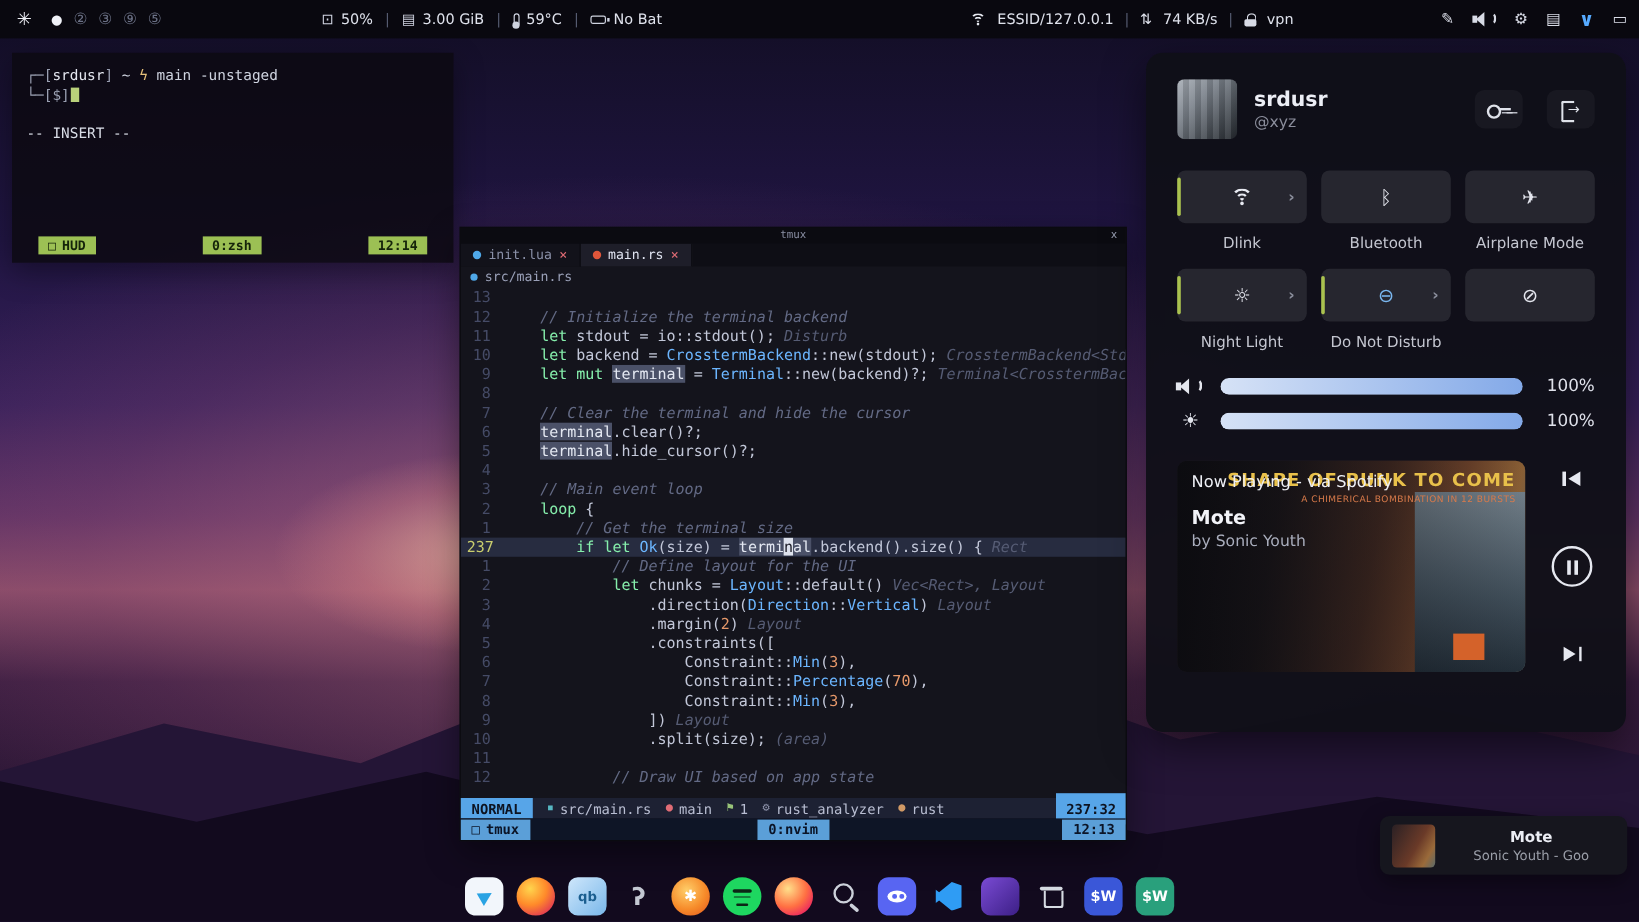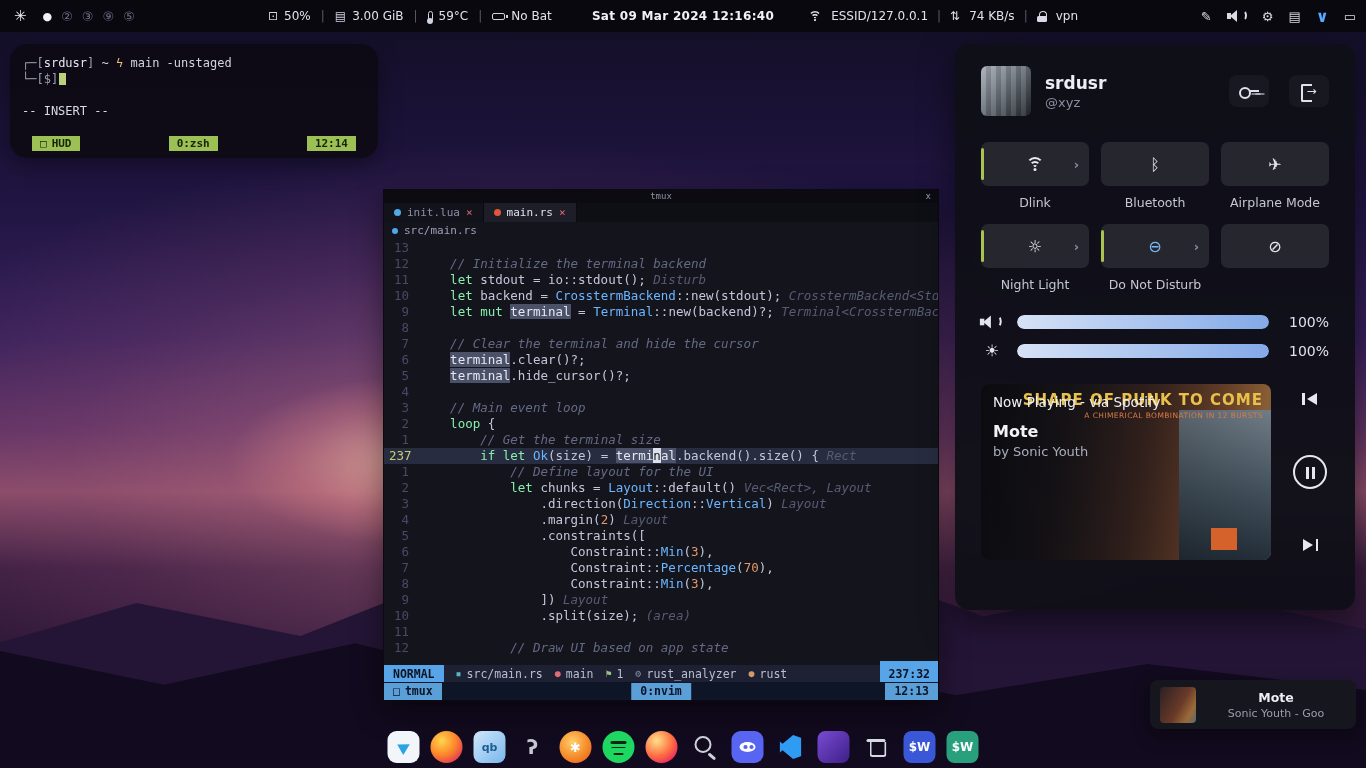--- a/index.html
+++ b/index.html
@@ -53,22 +53,22 @@
   .spk .spk-box{position:absolute;left:0;top:4px;width:4px;height:6px;background:currentColor;}
   .spk .spk-tri{position:absolute;left:3px;top:1px;width:0;height:0;border-top:6px solid transparent;border-bottom:6px solid transparent;border-right:7px solid currentColor;}
   .spk .spk-arc{position:absolute;left:11px;top:1px;width:9px;height:11px;border:2px solid transparent;border-right-color:currentColor;border-radius:50%;}
   .spk.big{color:#e4e6ee;transform:scale(1.1);}
   
   .lock{position:relative;width:10px;height:9px;display:inline-block;margin-top:2px;}
   .lock::before{content:"";position:absolute;bottom:0;left:0;width:10px;height:6px;background:#d8dbe6;border-radius:1.5px;}
   .lock::after{content:"";position:absolute;top:-2px;left:2px;width:6px;height:5px;border:1.5px solid #d8dbe6;border-bottom:none;border-radius:4px 4px 0 0;}
 
   
-  .hud-term{position:absolute;left:10px;top:44px;width:368px;height:114px;background:rgba(12,10,17,.84);
-    font-family:"DejaVu Sans Mono",monospace;font-size:12px;color:#cfd4e0;padding:12px 12px;box-shadow:0 8px 22px rgba(0,0,0,.35);border-radius:17px;}
+  .hud-term{position:absolute;left:10px;top:44px;width:368px;height:175px;background:rgba(12,10,17,.84);
+    font-family:"DejaVu Sans Mono",monospace;font-size:12px;color:#cfd4e0;padding:12px 12px;box-shadow:0 8px 22px rgba(0,0,0,.35);}
   .hud-line{height:16px;white-space:pre;}
   .hud-frame{color:#9aa0b2;}
   .hud-user{color:#e4e7f0;}
   .hud-path{color:#cfd4e0;}
   .hud-branch-ico{color:#e5c07b;}
   .hud-cursor{display:inline-block;width:7px;height:12px;background:#b9d17a;vertical-align:-2px;margin-left:1px;}
   .hud-mode{margin-top:16px;color:#d8dce6;}
   .hud-bar{position:absolute;left:22px;right:22px;bottom:7px;height:16px;display:flex;align-items:center;justify-content:space-between;
     font-size:11px;font-weight:bold;}
   .hud-seg{background:#9cc054;color:#15240a;padding:0 8px;height:15px;display:flex;align-items:center;gap:5px;}
@@ -233,21 +233,20 @@
       <span class="tb-stat">
         <i class="tb-ico ico-temperature"></i>
         <span>59°C</span>
       </span>
       <span class="tb-sep">|</span>
       <span class="tb-stat">
         <i class="tb-ico ico-battery"></i>
         <span>No Bat</span>
       </span>
     </div>
-  <div class="tb-clock">Sat 09 Mar 2024 12:16:40</div>
   <div class="tb-net">
     <span class="wifi">
         <i class="a1"></i>
         <i class="a2"></i>
         <i class="a3"></i>
         <i class="a4"></i>
       </span>
     <span>ESSID/127.0.0.1</span>
     <span class="tb-sep">|</span>
     <span>⇅</span>

